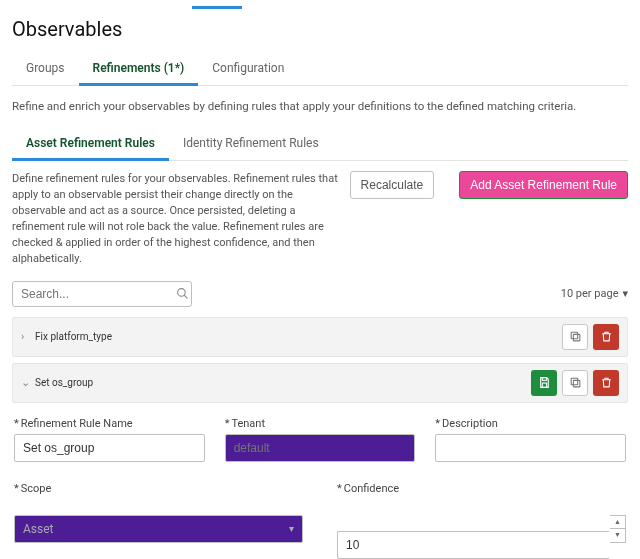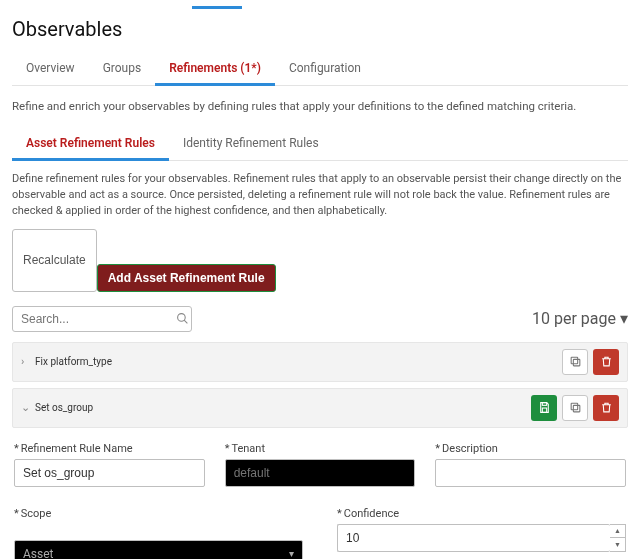--- a/index.html
+++ b/index.html
@@ -14,41 +14,41 @@
   .top-indicator { height:3px; width:50px; background:#2c8bd9; margin:0 auto 8px 180px; }
   h1 { font-size: 20px; font-weight:400; margin: 4px 0 12px 0; }
   .tabs, .subtabs { display:flex; border-bottom:1px solid #e3e3e3; }
   .tab, .subtab {
     padding: 8px 14px 10px 14px;
     color: #666;
     cursor: pointer;
     position: relative;
     font-size: 12px;
   }
-  .tab.active, .subtab.active { color:#b91c1c; font-weight:600; }
+  .tab.active, .subtab.active { color:#14532d; font-weight:600; }
   .tab.active::after, .subtab.active::after {
     content:""; position:absolute; left:0; right:0; bottom:-1px; height:3px; background:#2c8bd9;
   }
   .desc { color:#555; font-size:11.5px; margin:12px 0 14px 0; line-height:1.4; }
   .subtabs { margin-top:4px; }
-  .row-two { display:flex; gap:10px; margin-top:10px; align-items:flex-start;flex-direction:column;}
+  .row-two { display:flex; gap:10px; margin-top:10px; align-items:flex-start;}
   .long-desc { flex:1; color:#555; font-size:11px; line-height:1.45; }
-  .btnrow { display:flex; gap:0; }
+  .btnrow { display:flex; gap:25px; }
   .btn {
     border:1px solid #bfbfbf; background:#fff; color:#555;
     padding:6px 10px; border-radius:3px; font-size:12px; cursor:pointer;
   }
-  .btn.primary { background:#7f1d1d; border-color:#1e8e3e; color:#fff; font-weight:700;margin-top:35px; }
+  .btn.primary { background:#ec4899; border-color:#1e8e3e; color:#fff; font-weight:400; }
   .toolbar { display:flex; justify-content:space-between; align-items:center; margin:14px 0 10px 0;}
   .search {
     display:flex; align-items:center; border:1px solid #bfbfbf; border-radius:3px;
     padding:0 8px; height:26px; width:180px;
   }
   .search input { border:0; outline:0; flex:1; font-size:12px; background:transparent;}
-  .pager { color:#555; font-size:16px; display:flex; align-items:center; gap:4px; cursor:pointer;}
+  .pager { color:#555; font-size:11px; display:flex; align-items:center; gap:4px; cursor:pointer;}
   .rule-row {
     background:#f3f3f3; border:1px solid #e6e6e6; border-radius:2px;
     display:flex; align-items:center; padding:6px 8px; margin-bottom:6px;
   }
   .rule-row .chev { width:14px; color:#888; cursor:pointer; font-size:11px;}
   .rule-row .name { flex:1; font-size:10px; color:#333; }
   .icon-btn {
     width:26px; height:26px; display:flex; align-items:center; justify-content:center;
     border-radius:3px; margin-left:5px; cursor:pointer; border:1px solid transparent;
   }
@@ -56,39 +56,38 @@
   .icon-btn.green { background:#1e8e3e; color:#fff;}
   .icon-btn.red { background:#c0392b; color:#fff;}
   .form-grid { display:grid; grid-template-columns: 1fr 1fr 1fr; gap:20px; margin:14px 2px 0 2px;}
   .form-grid2 { display:grid; grid-template-columns: 1fr 1fr; gap:34px; margin:20px 2px 0 2px;}
   .field label { display:block; font-size:11px; color:#444; margin-bottom:4px;}
   .field label::before { content:"*"; margin-right:2px;}
   .control {
     width:100%; height:28px; border:1px solid #bfbfbf; border-radius:2px;
     padding:0 8px; font-size:12px; color:#333; background:#fff;
   }
-  .control.disabled { background:#000000; color:#aaa; }
+  .control.disabled { background:#4c1d95; color:#aaa; }
   .select { display:flex; align-items:center; justify-content:space-between; padding:0 8px; color:#888;margin-top:20px;}
   .spin { display:flex; align-items:center;}
   .spin .control{ flex:1;}
   .spinbtns { display:flex; flex-direction:column; border:1px solid #bfbfbf; border-left:0; height:28px; width:16px;}
   .spinbtns div{ flex:1; display:flex; align-items:center; justify-content:center; font-size:7px; color:#666; cursor:pointer;}
   .spinbtns div:first-child{ border-bottom:1px solid #bfbfbf;}
   h2.section { font-size:14px; font-weight:700; margin:28px 2px 14px 2px;}
   svg { display:block; }
 </style>
 </head>
 <body>
 
 <div class="top-indicator"></div>
 
 <h1>Observables</h1>
 
 <div class="tabs">
-  <div class="tab">Overview</div>
   <div class="tab">Groups</div>
   <div class="tab active">Refinements (1*)</div>
   <div class="tab">Configuration</div>
 </div>
 
 <p class="desc">Refine and enrich your observables by defining rules that apply your definitions to the defined matching criteria.</p>
 
 <div class="subtabs">
   <div class="subtab active">Asset Refinement Rules</div>
   <div class="subtab">Identity Refinement Rules</div>
@@ -176,21 +175,21 @@
   <div class="field">
     <label>Scope</label>
     <div class="control disabled select">
       <span>Asset</span>
       <span style="font-size:10px;">▾</span>
     </div>
   </div>
   <div class="field">
     <label>Confidence</label>
     <div class="spin">
-      <input class="control" type="text" style="border-right: 0px;" value="10">
+      <input class="control" type="text" style="border-right: 0px; margin-top: 32px;" value="10">
       <div class="spinbtns">
         <div>▲</div>
         <div>▼</div>
       </div>
     </div>
   </div>
 </div>
 
 <h2 class="section">Definitions</h2>
 

